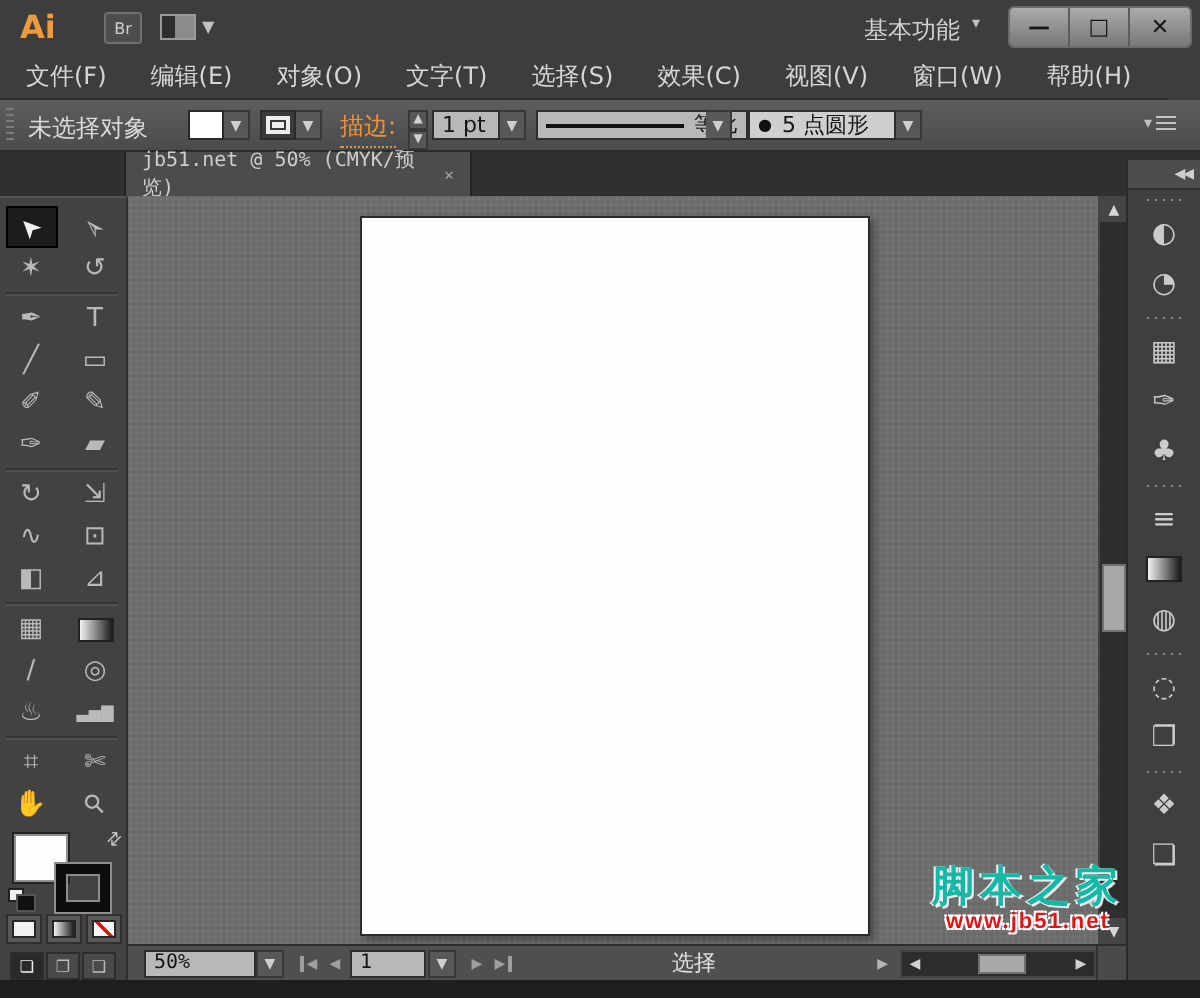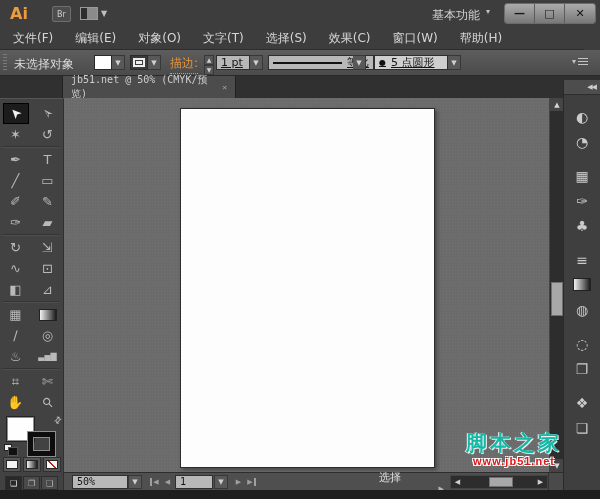--- a/index.html
+++ b/index.html
@@ -42,21 +42,21 @@
   .mini-stroke { width:18px; height:15px; background:#3a3a3a; border:1px solid #2a2a2a;
                  box-shadow:inset 0 0 0 2px #3a3a3a, inset 0 0 0 4px #ededed, inset 0 0 0 5px #3a3a3a; background:#ededed; }
   .dd-btn { width:13px; height:15px; background:#585858; border:1px solid #383838; border-left:none;
             display:flex; align-items:center; justify-content:center; font-size:7px; color:#cfcfcf; }
   .orange-link { font-size:12px; color:#e8943c; border-bottom:1px dotted #e8943c; padding-bottom:1px; }
   #stroke-link { position:absolute; left:170px; top:5px; }
   .stepper { position:absolute; left:204px; top:5px; width:10px; height:16px; display:flex; flex-direction:column; }
   .stepper span { flex:1; font-size:6px; line-height:8px; text-align:center; color:#d0d0d0;
                   background:#565656; border:1px solid #383838; }
   .lite-field { background:#b8b8b8; border:1px solid #2f2f2f; color:#141414; font-size:11px;
-                display:flex; align-items:center; padding:0 4px; height:15px;text-decoration:underline; }
+                display:flex; align-items:center; padding:0 4px; height:15px; }
   #stroke-width-field { position:absolute; left:216px; top:5px; width:34px; }
   #stroke-width-dd { position:absolute; left:250px; top:5px; }
   #profile-field { position:absolute; left:268px; top:5px; width:106px; }
   .profile-line { flex:1; height:2px; background:#121212; margin-right:5px; }
   #profile-dd { position:absolute; left:353px; top:5px; }
   #brush-field { position:absolute; left:374px; top:5px; width:74px; background:#cfcfcf; gap:5px; }
   .brush-dot { font-size:8px; color:#111; }
   #brush-dd { position:absolute; left:448px; top:5px; }
   #opacity-link { position:absolute; left:467px; top:5px;margin-top:40px; }
   .panel-menu { position:absolute; right:12px; top:7px; display:flex; align-items:center; gap:2px; color:#c4c4c4; }
@@ -132,21 +132,21 @@
   .sb-field { background:#b8b8b8; border:1px solid #2f2f2f; color:#141414; height:14px; display:flex;
               align-items:center; padding:0 4px; font-family:"DejaVu Sans Mono", monospace; font-size:10px; }
   #zoom-field { width:56px; }
   #artboard-field { width:38px; margin:0 1px; }
   .sb-dd { width:14px; height:14px; background:#585858; border:1px solid #383838; display:flex;
            align-items:center; justify-content:center; font-size:7px; color:#cfcfcf; }
   .nav-btn { width:13px; height:14px; display:flex; align-items:center; justify-content:center;
              font-size:7px; color:#9f9f9f; }
   .nav-btn.edge span { border-left:2px solid #9f9f9f; padding-left:1px; }
   .nav-btn.edge-r span { border-right:2px solid #9f9f9f; padding-right:1px; }
-  #status-box { margin-left:78px; display:flex; align-items:center; width:108px; color:#e0e0e0; font-size:11px;flex-direction:column; }
+  #status-box { margin-left:78px; display:flex; align-items:center; width:108px; color:#e0e0e0; font-size:11px; }
   #status-flyout { margin-left:auto; font-size:7px; color:#b5b5b5; }
   #hscroll { position:relative; flex:1; height:14px; background:#2d2d2d; border:1px solid #444; margin-left:6px; display:flex; align-items:center; }
   .hs-btn { width:13px; height:12px; display:flex; align-items:center; justify-content:center; font-size:7px; color:#d0d0d0; }
   #hs-left { margin-right:auto; } #hs-right { margin-left:auto; }
   #hs-thumb { position:absolute; left:38px; top:1px; width:24px; height:10px; background:#a8a8a8; border:1px solid #707070; }
   #sb-corner { width:15px; height:17px; background:#4a4a4a; border-left:1px solid #333; }
 
   #bottomstrip { position:absolute; left:0; top:490px; width:600px; height:9px; background:#1e1e1e; }
 
   
@@ -189,20 +189,23 @@
       <span>对象(O)</span>
     </div>
     <div class="menu-item">
       <span>文字(T)</span>
     </div>
     <div class="menu-item">
       <span>选择(S)</span>
     </div>
     <div class="menu-item">
       <span>效果(C)</span>
+    </div>
+    <div class="menu-item">
+      <span>视图(V)</span>
     </div>
     <div class="menu-item">
       <span>窗口(W)</span>
     </div>
     <div class="menu-item">
       <span>帮助(H)</span>
     </div>
   </div>
 
 <div id="optionsbar">

